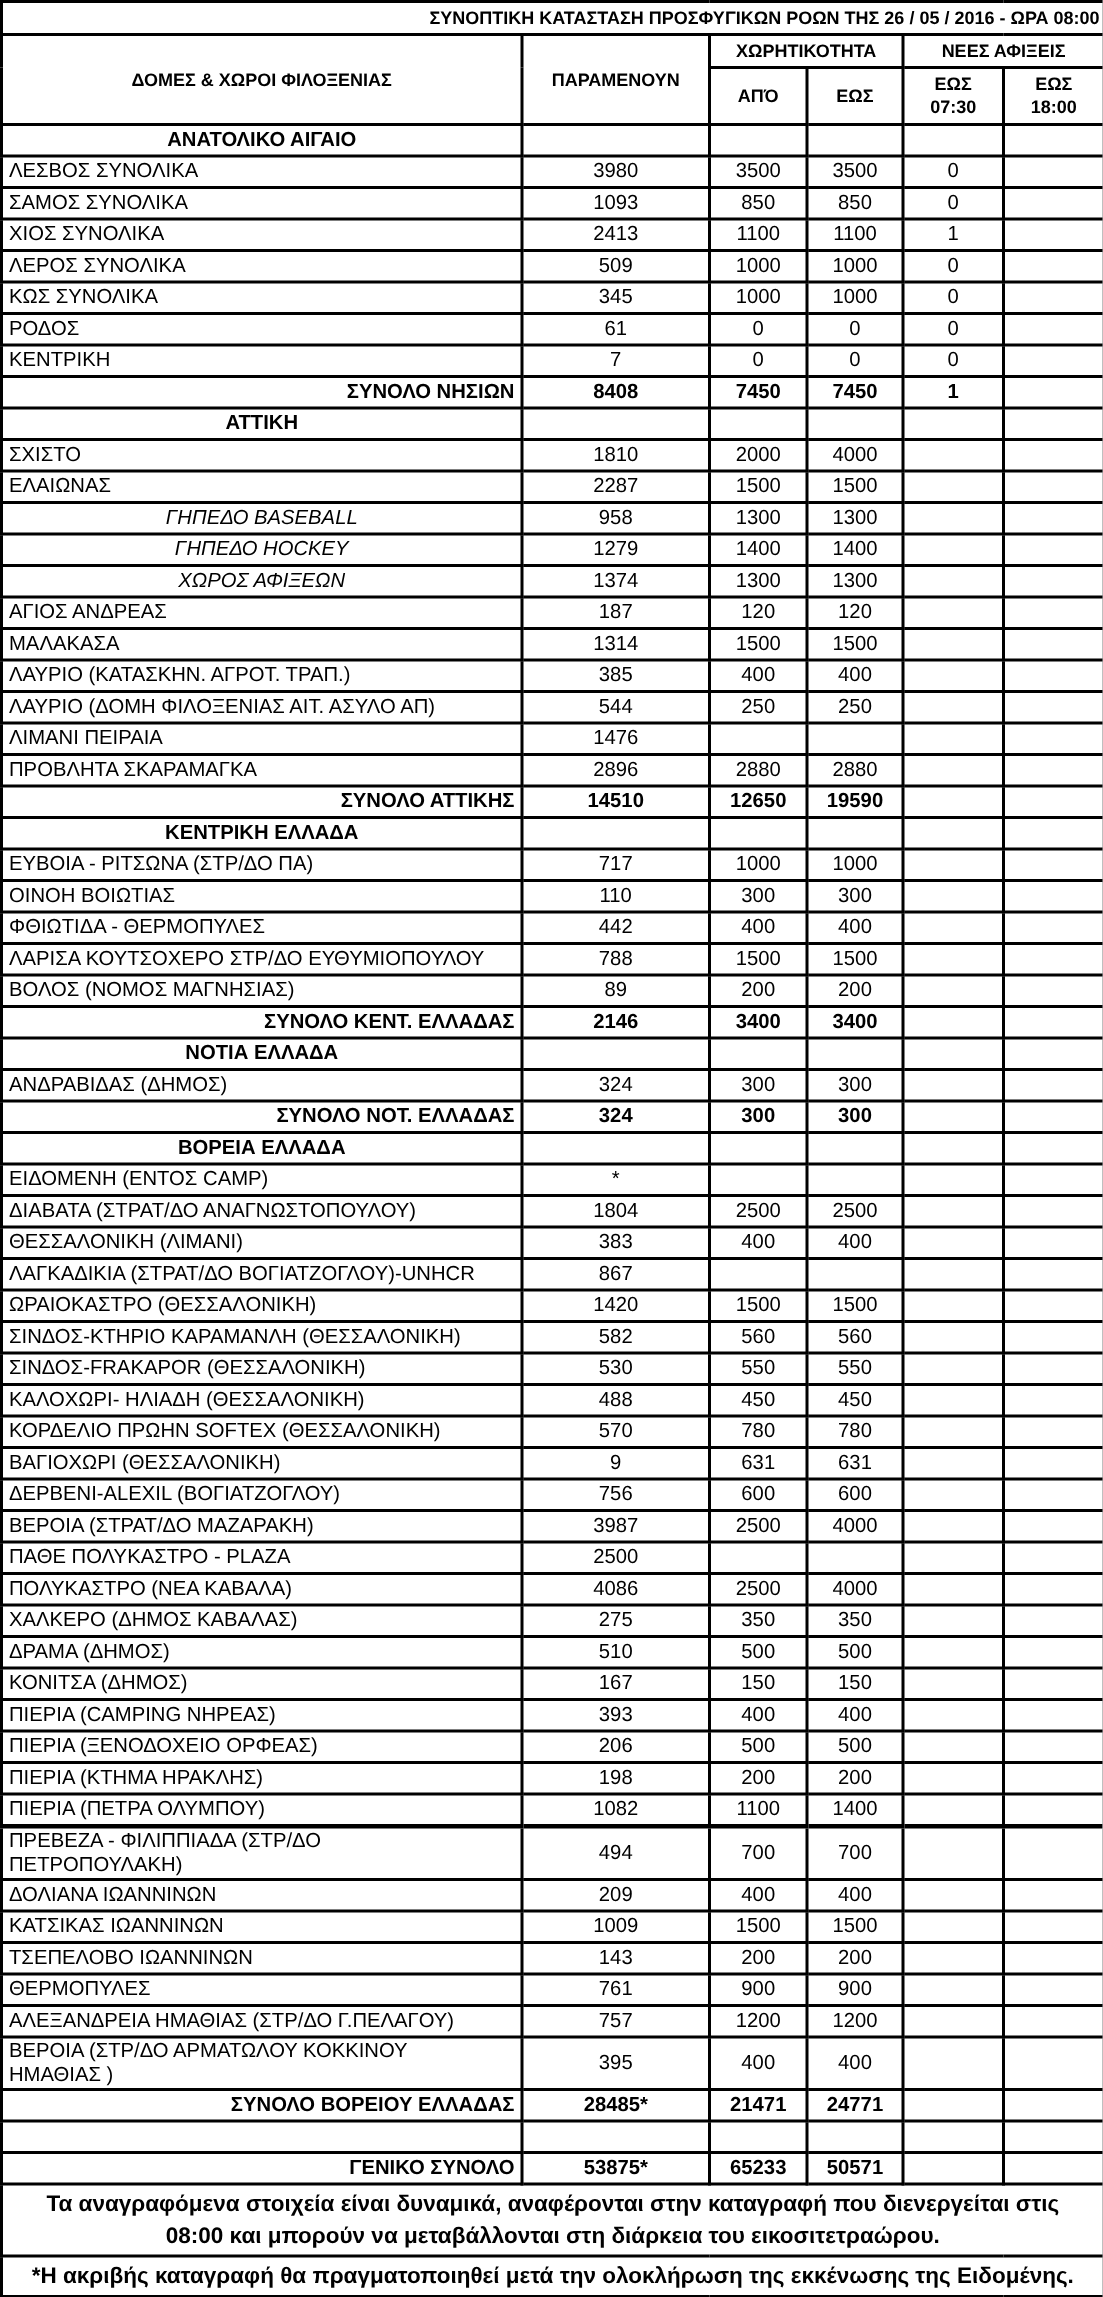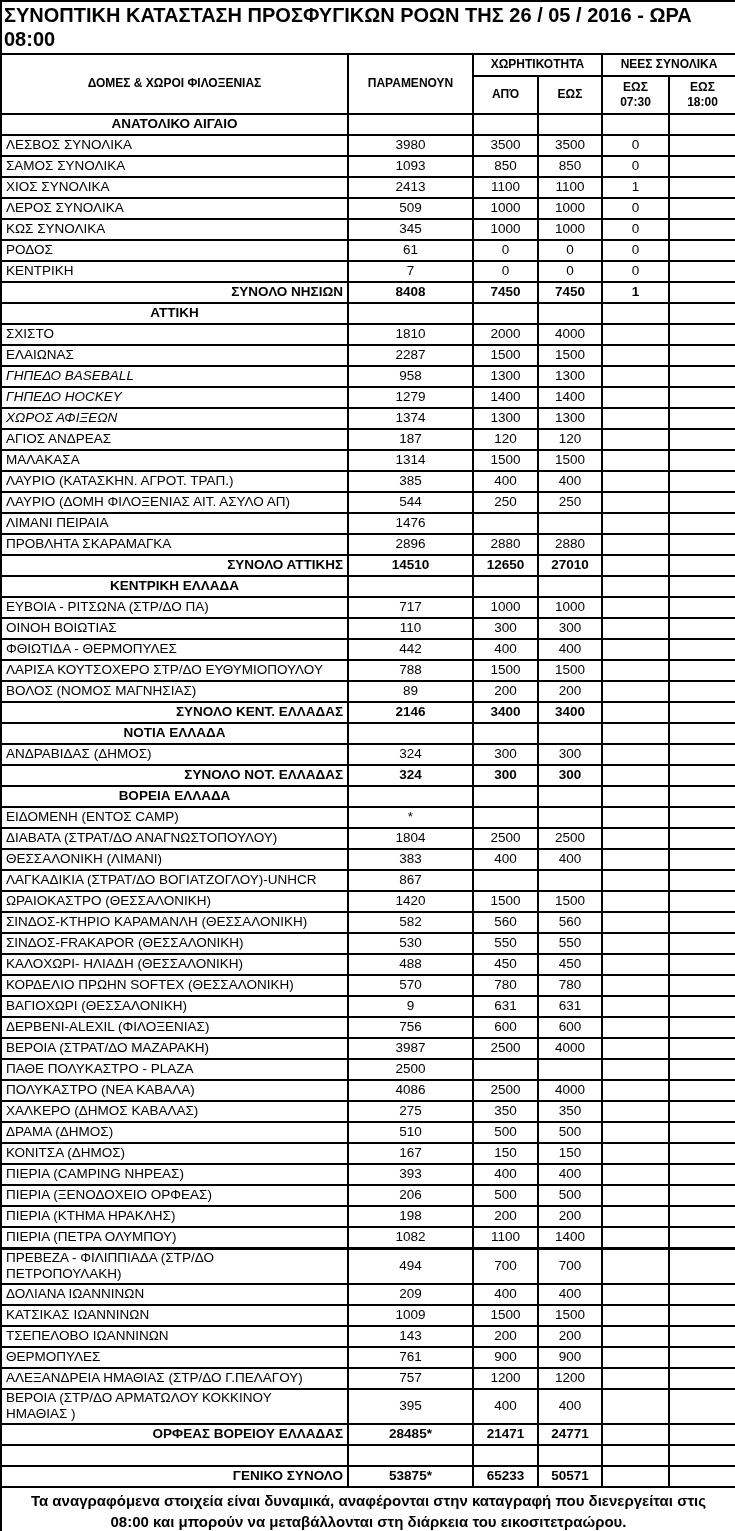--- a/index.html
+++ b/index.html
@@ -17,41 +17,41 @@
     border:2px solid #000;
     font-size:13.5px;
     line-height:1.22;
     padding:0 4px;
     height:19px;
     vertical-align:middle;
     overflow:hidden;
   }
   td.title-cell {
     font-weight:bold;
-    text-align:left;
-    font-size:20px;
+    text-align:right;
+    font-size:12px;
     height:18px;
     padding:1px 2px;
   }
   td.colhead {
     font-weight:bold;
     text-align:center;
     white-space:pre-line;
     font-size:12px;
     padding:0 2px;
     margin-left:12px;
   }
   tr.headrow1 td { height:20px; }
   tr.headrow2 td { height:36px; }
   td.name { text-align:left; white-space:pre-line; }
   td.num  { text-align:center; padding:0 2px; }
   tr.section td.name { font-weight:bold; text-align:center; }
   tr.total td { font-weight:bold; }
   tr.total td.name { text-align:right; }
-  tr.italic td.name { font-style:italic; }
+  tr.italic td.name { font-style:italic;text-align:center; }
   tr.thick-top td { border-top:3px solid #000; }
   td.footnote {
     font-weight:bold;
     text-align:center;
     font-size:15px;
     white-space:pre-line;
     height:auto;
     padding:2px 4px;
     line-height:1.4;
     margin-top:28px;
@@ -70,21 +70,21 @@
     <col style="width:67px">
   </colgroup>
   <thead>
     <tr>
       <td class="title-cell" colspan="6">ΣΥΝΟΠΤΙΚΗ ΚΑΤΑΣΤΑΣΗ ΠΡΟΣΦΥΓΙΚΩΝ ΡΟΩΝ ΤΗΣ 26 / 05 / 2016 - ΩΡΑ 08:00</td>
     </tr>
     <tr class="headrow1">
       <td class="colhead" rowspan="2">ΔΟΜΕΣ &amp; ΧΩΡΟΙ ΦΙΛΟΞΕΝΙΑΣ</td>
       <td class="colhead" rowspan="2">ΠΑΡΑΜΕΝΟΥΝ</td>
       <td class="colhead" colspan="2">ΧΩΡΗΤΙΚΟΤΗΤΑ</td>
-      <td class="colhead" colspan="2">ΝΕΕΣ ΣΥΝΟΛΙΚΑ</td>
+      <td class="colhead" colspan="2">ΝΕΕΣ ΑΦΙΞΕΙΣ</td>
     </tr>
     <tr class="headrow2">
       <td class="colhead">ΑΠΌ</td>
       <td class="colhead">ΕΩΣ</td>
       <td class="colhead">ΕΩΣ
 07:30</td>
       <td class="colhead">ΕΩΣ
 18:00</td>
     </tr>
   </thead>
@@ -254,21 +254,21 @@
         <td class="num">2896</td>
         <td class="num">2880</td>
         <td class="num">2880</td>
         <td class="num"></td>
         <td class="num"></td>
       </tr>
       <tr class="total">
         <td class="name">ΣΥΝΟΛΟ ΑΤΤΙΚΗΣ</td>
         <td class="num">14510</td>
         <td class="num">12650</td>
-        <td class="num">27010</td>
+        <td class="num">19590</td>
         <td class="num"></td>
         <td class="num"></td>
       </tr>
       <tr class="section">
         <td class="name">ΚΕΝΤΡΙΚΗ ΕΛΛΑΔΑ</td>
         <td class="num"></td>
         <td class="num"></td>
         <td class="num"></td>
         <td class="num"></td>
         <td class="num"></td>
@@ -427,21 +427,21 @@
       </tr>
       <tr class="data">
         <td class="name">ΒΑΓΙΟΧΩΡΙ (ΘΕΣΣΑΛΟΝΙΚΗ)</td>
         <td class="num">9</td>
         <td class="num">631</td>
         <td class="num">631</td>
         <td class="num"></td>
         <td class="num"></td>
       </tr>
       <tr class="data">
-        <td class="name">ΔΕΡΒΕΝΙ-ALEXIL (ΦΙΛΟΞΕΝΙΑΣ)</td>
+        <td class="name">ΔΕΡΒΕΝΙ-ALEXIL (ΒΟΓΙΑΤΖΟΓΛΟΥ)</td>
         <td class="num">756</td>
         <td class="num">600</td>
         <td class="num">600</td>
         <td class="num"></td>
         <td class="num"></td>
       </tr>
       <tr class="data">
         <td class="name">ΒΕΡΟΙΑ (ΣΤΡΑΤ/ΔΟ ΜΑΖΑΡΑΚΗ)</td>
         <td class="num">3987</td>
         <td class="num">2500</td>
@@ -573,21 +573,21 @@
       <tr class="data">
         <td class="name">ΒΕΡΟΙΑ (ΣΤΡ/ΔΟ ΑΡΜΑΤΩΛΟΥ ΚΟΚΚΙΝΟΥ
 ΗΜΑΘΙΑΣ )</td>
         <td class="num">395</td>
         <td class="num">400</td>
         <td class="num">400</td>
         <td class="num"></td>
         <td class="num"></td>
       </tr>
       <tr class="total">
-        <td class="name">ΟΡΦΕΑΣ ΒΟΡΕΙΟΥ ΕΛΛΑΔΑΣ</td>
+        <td class="name">ΣΥΝΟΛΟ ΒΟΡΕΙΟΥ ΕΛΛΑΔΑΣ</td>
         <td class="num">28485*</td>
         <td class="num">21471</td>
         <td class="num">24771</td>
         <td class="num"></td>
         <td class="num"></td>
       </tr>
       <tr class="spacer">
         <td class="name"></td>
         <td class="num"></td>
         <td class="num"></td>

